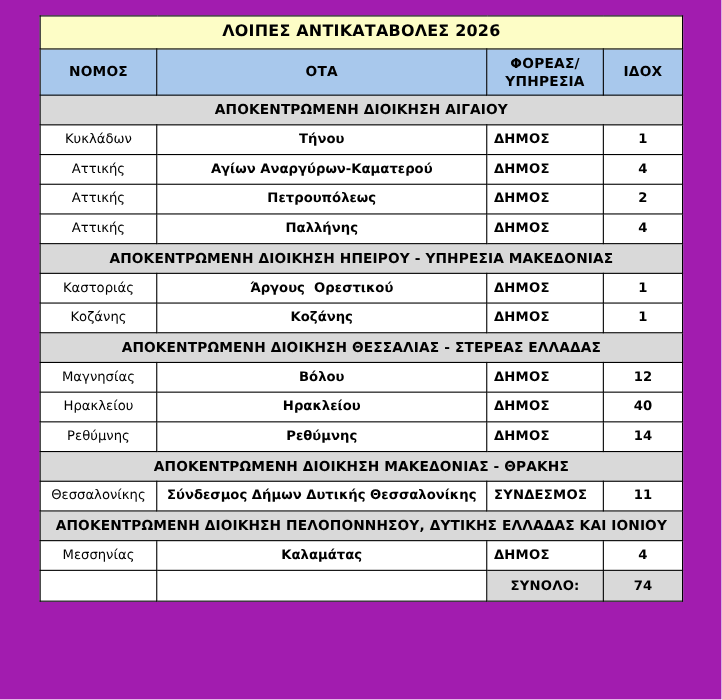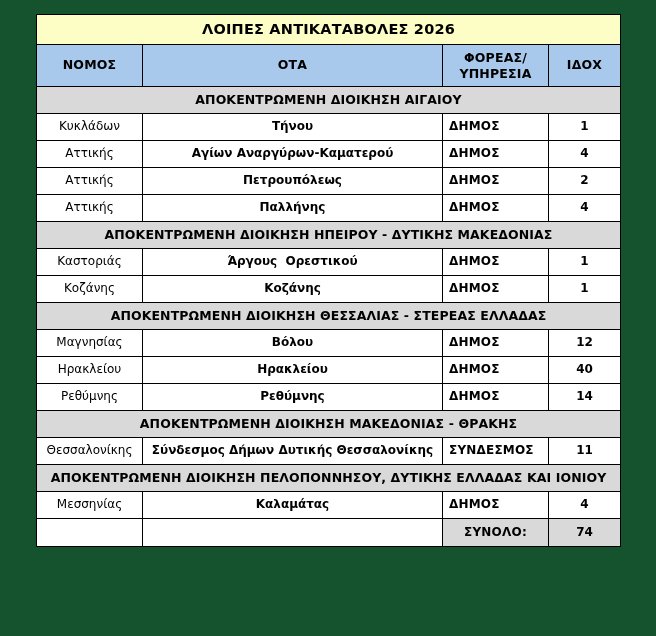--- a/index.html
+++ b/index.html
@@ -13,21 +13,21 @@
     height: 636px;
     font-family: "DejaVu Sans", "Liberation Sans", sans-serif;
     color: #000000;
     overflow: hidden;
   }
 
   .sheet {
     position: relative;
     width: 656px;
     height: 636px;
-    background: #14532d;
+    background: #a21caf;
   }
 
   
   .table-wrap {
     position: absolute;
     left: 36px;
     top: 14px;
     width: 584px;
   }
 
@@ -190,21 +190,21 @@
             <td class="cell-foreas">ΔΗΜΟΣ</td>
             <td class="cell-idox">2</td>
           </tr>
           <tr class="data-row">
             <td class="cell-nomos">Αττικής</td>
             <td class="cell-ota">Παλλήνης</td>
             <td class="cell-foreas">ΔΗΜΟΣ</td>
             <td class="cell-idox">4</td>
           </tr>
           <tr class="section-row">
-            <td colspan="4">ΑΠΟΚΕΝΤΡΩΜΕΝΗ ΔΙΟΙΚΗΣΗ ΗΠΕΙΡΟΥ - ΔΥΤΙΚΗΣ ΜΑΚΕΔΟΝΙΑΣ</td>
+            <td colspan="4">ΑΠΟΚΕΝΤΡΩΜΕΝΗ ΔΙΟΙΚΗΣΗ ΗΠΕΙΡΟΥ - ΥΠΗΡΕΣΙΑ ΜΑΚΕΔΟΝΙΑΣ</td>
           </tr>
           <tr class="data-row">
             <td class="cell-nomos">Καστοριάς</td>
             <td class="cell-ota">Άργους  Ορεστικού</td>
             <td class="cell-foreas">ΔΗΜΟΣ</td>
             <td class="cell-idox">1</td>
           </tr>
           <tr class="data-row">
             <td class="cell-nomos">Κοζάνης</td>
             <td class="cell-ota">Κοζάνης</td>

